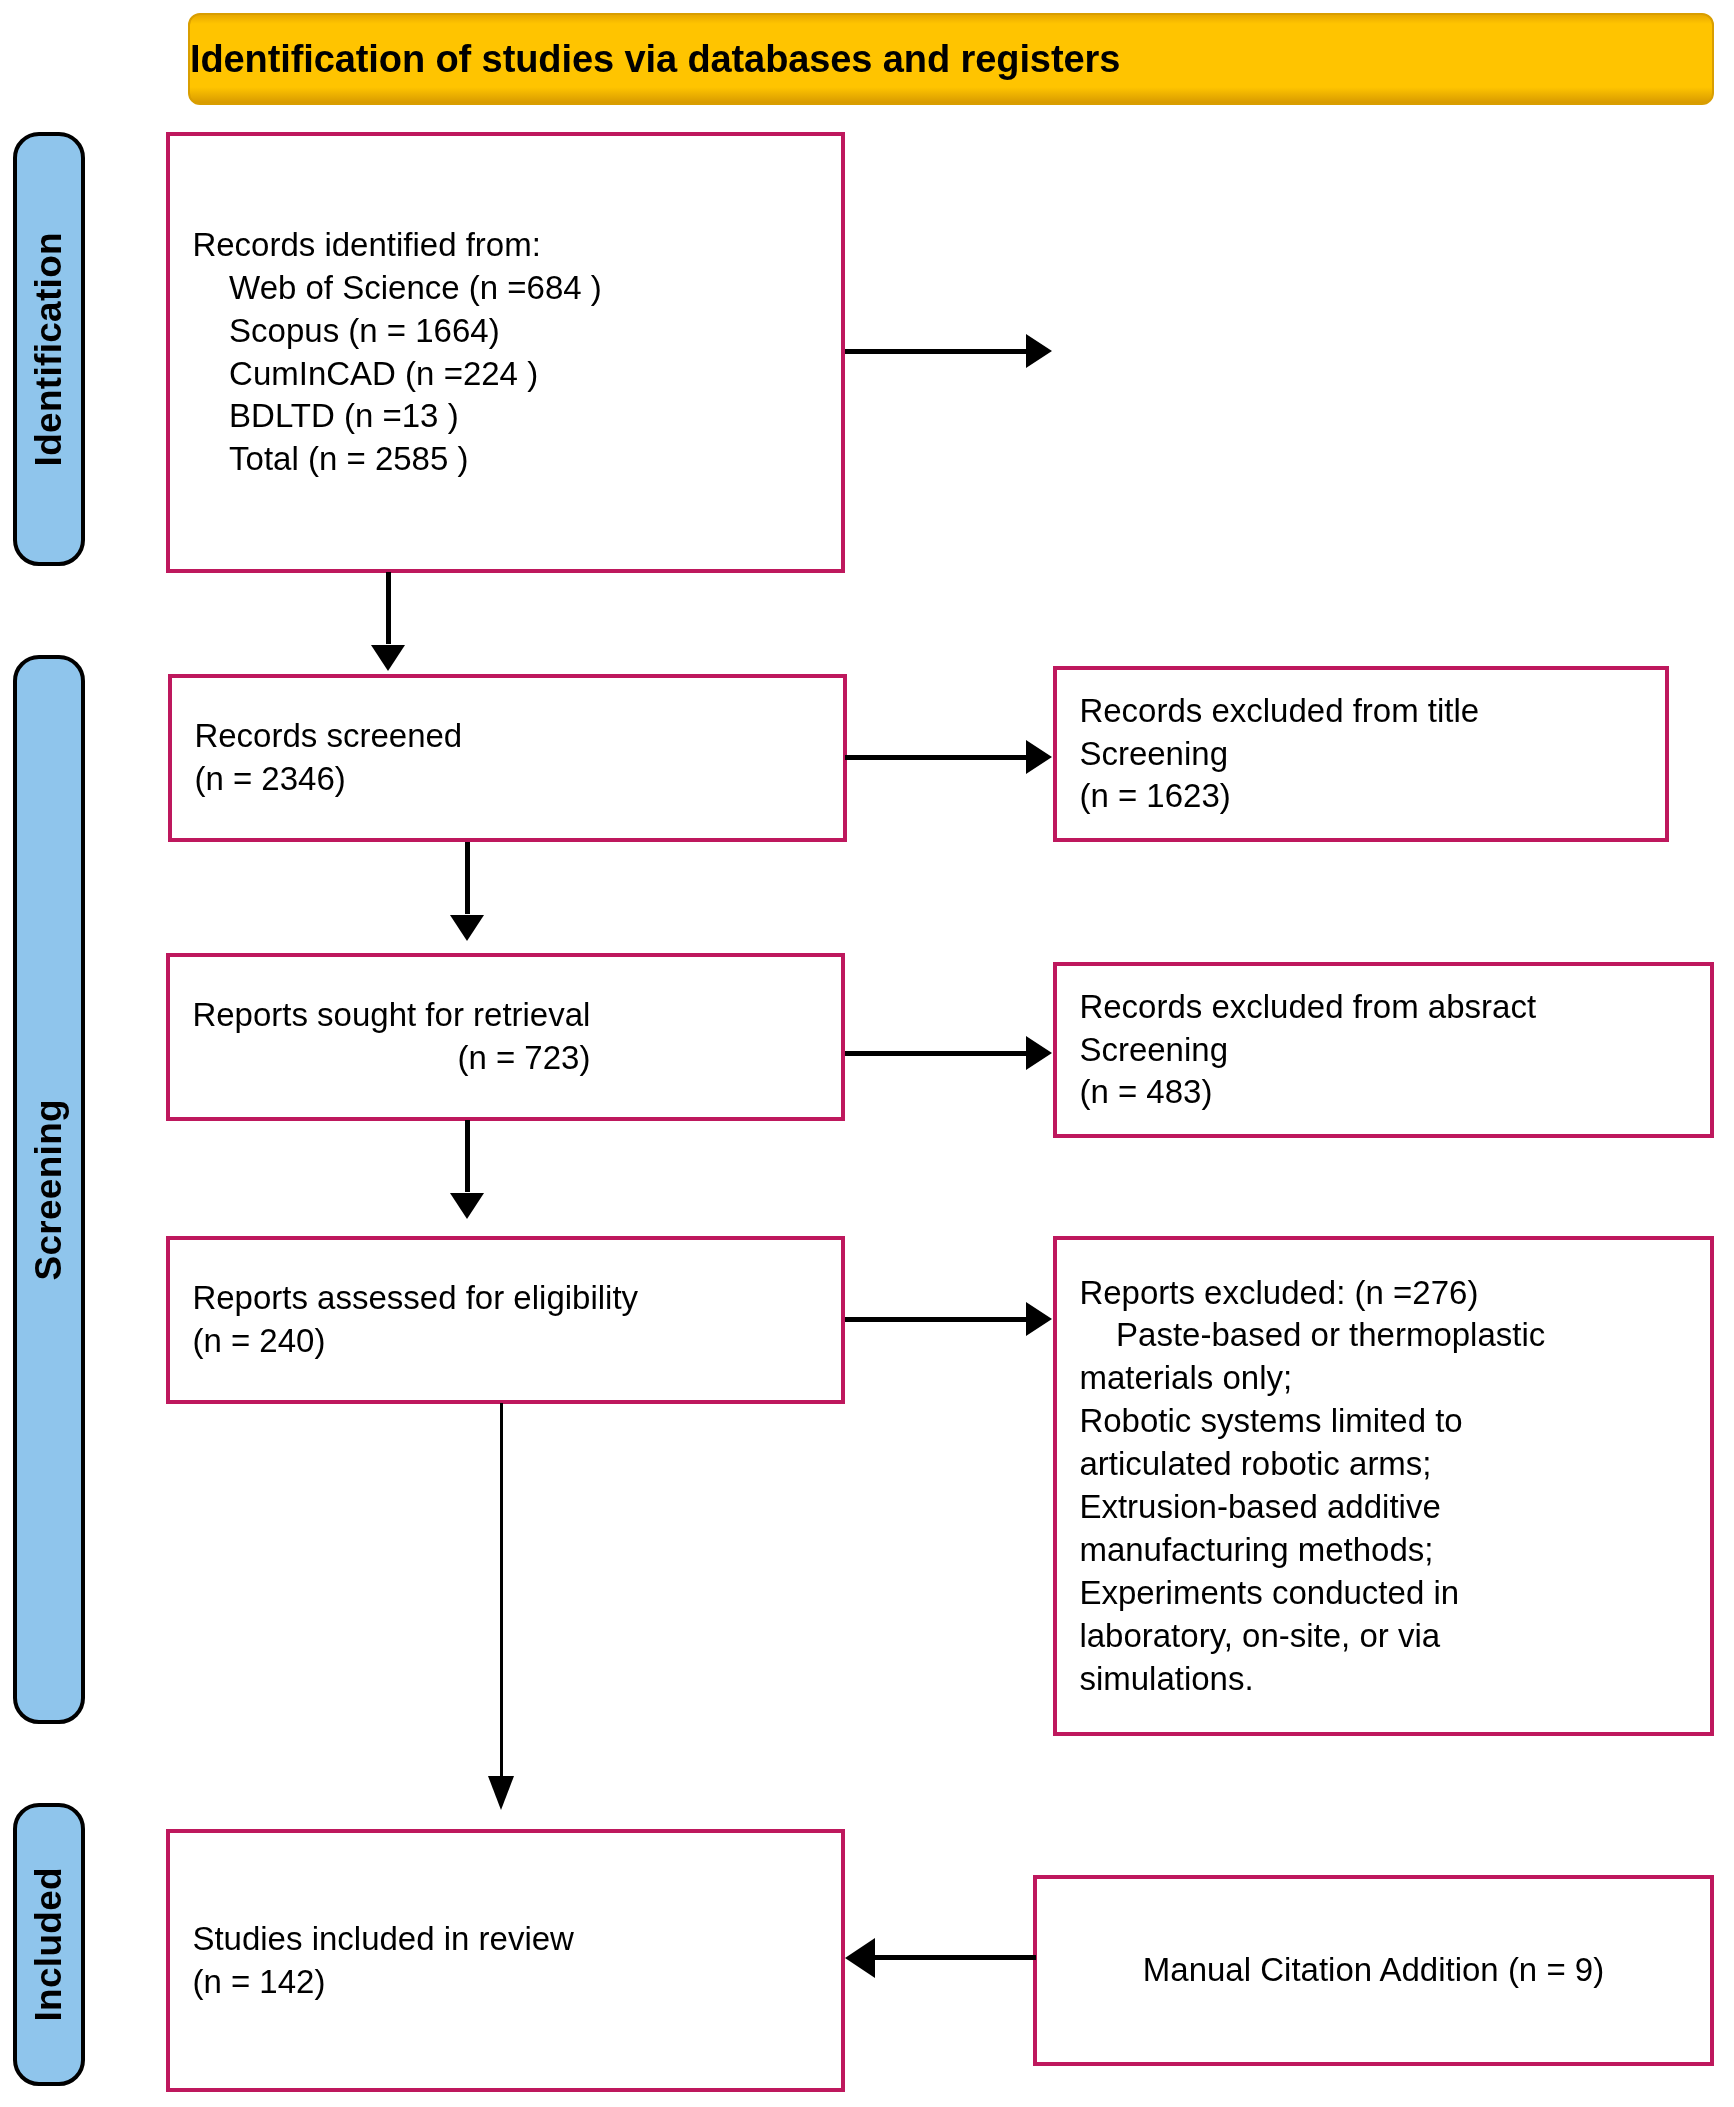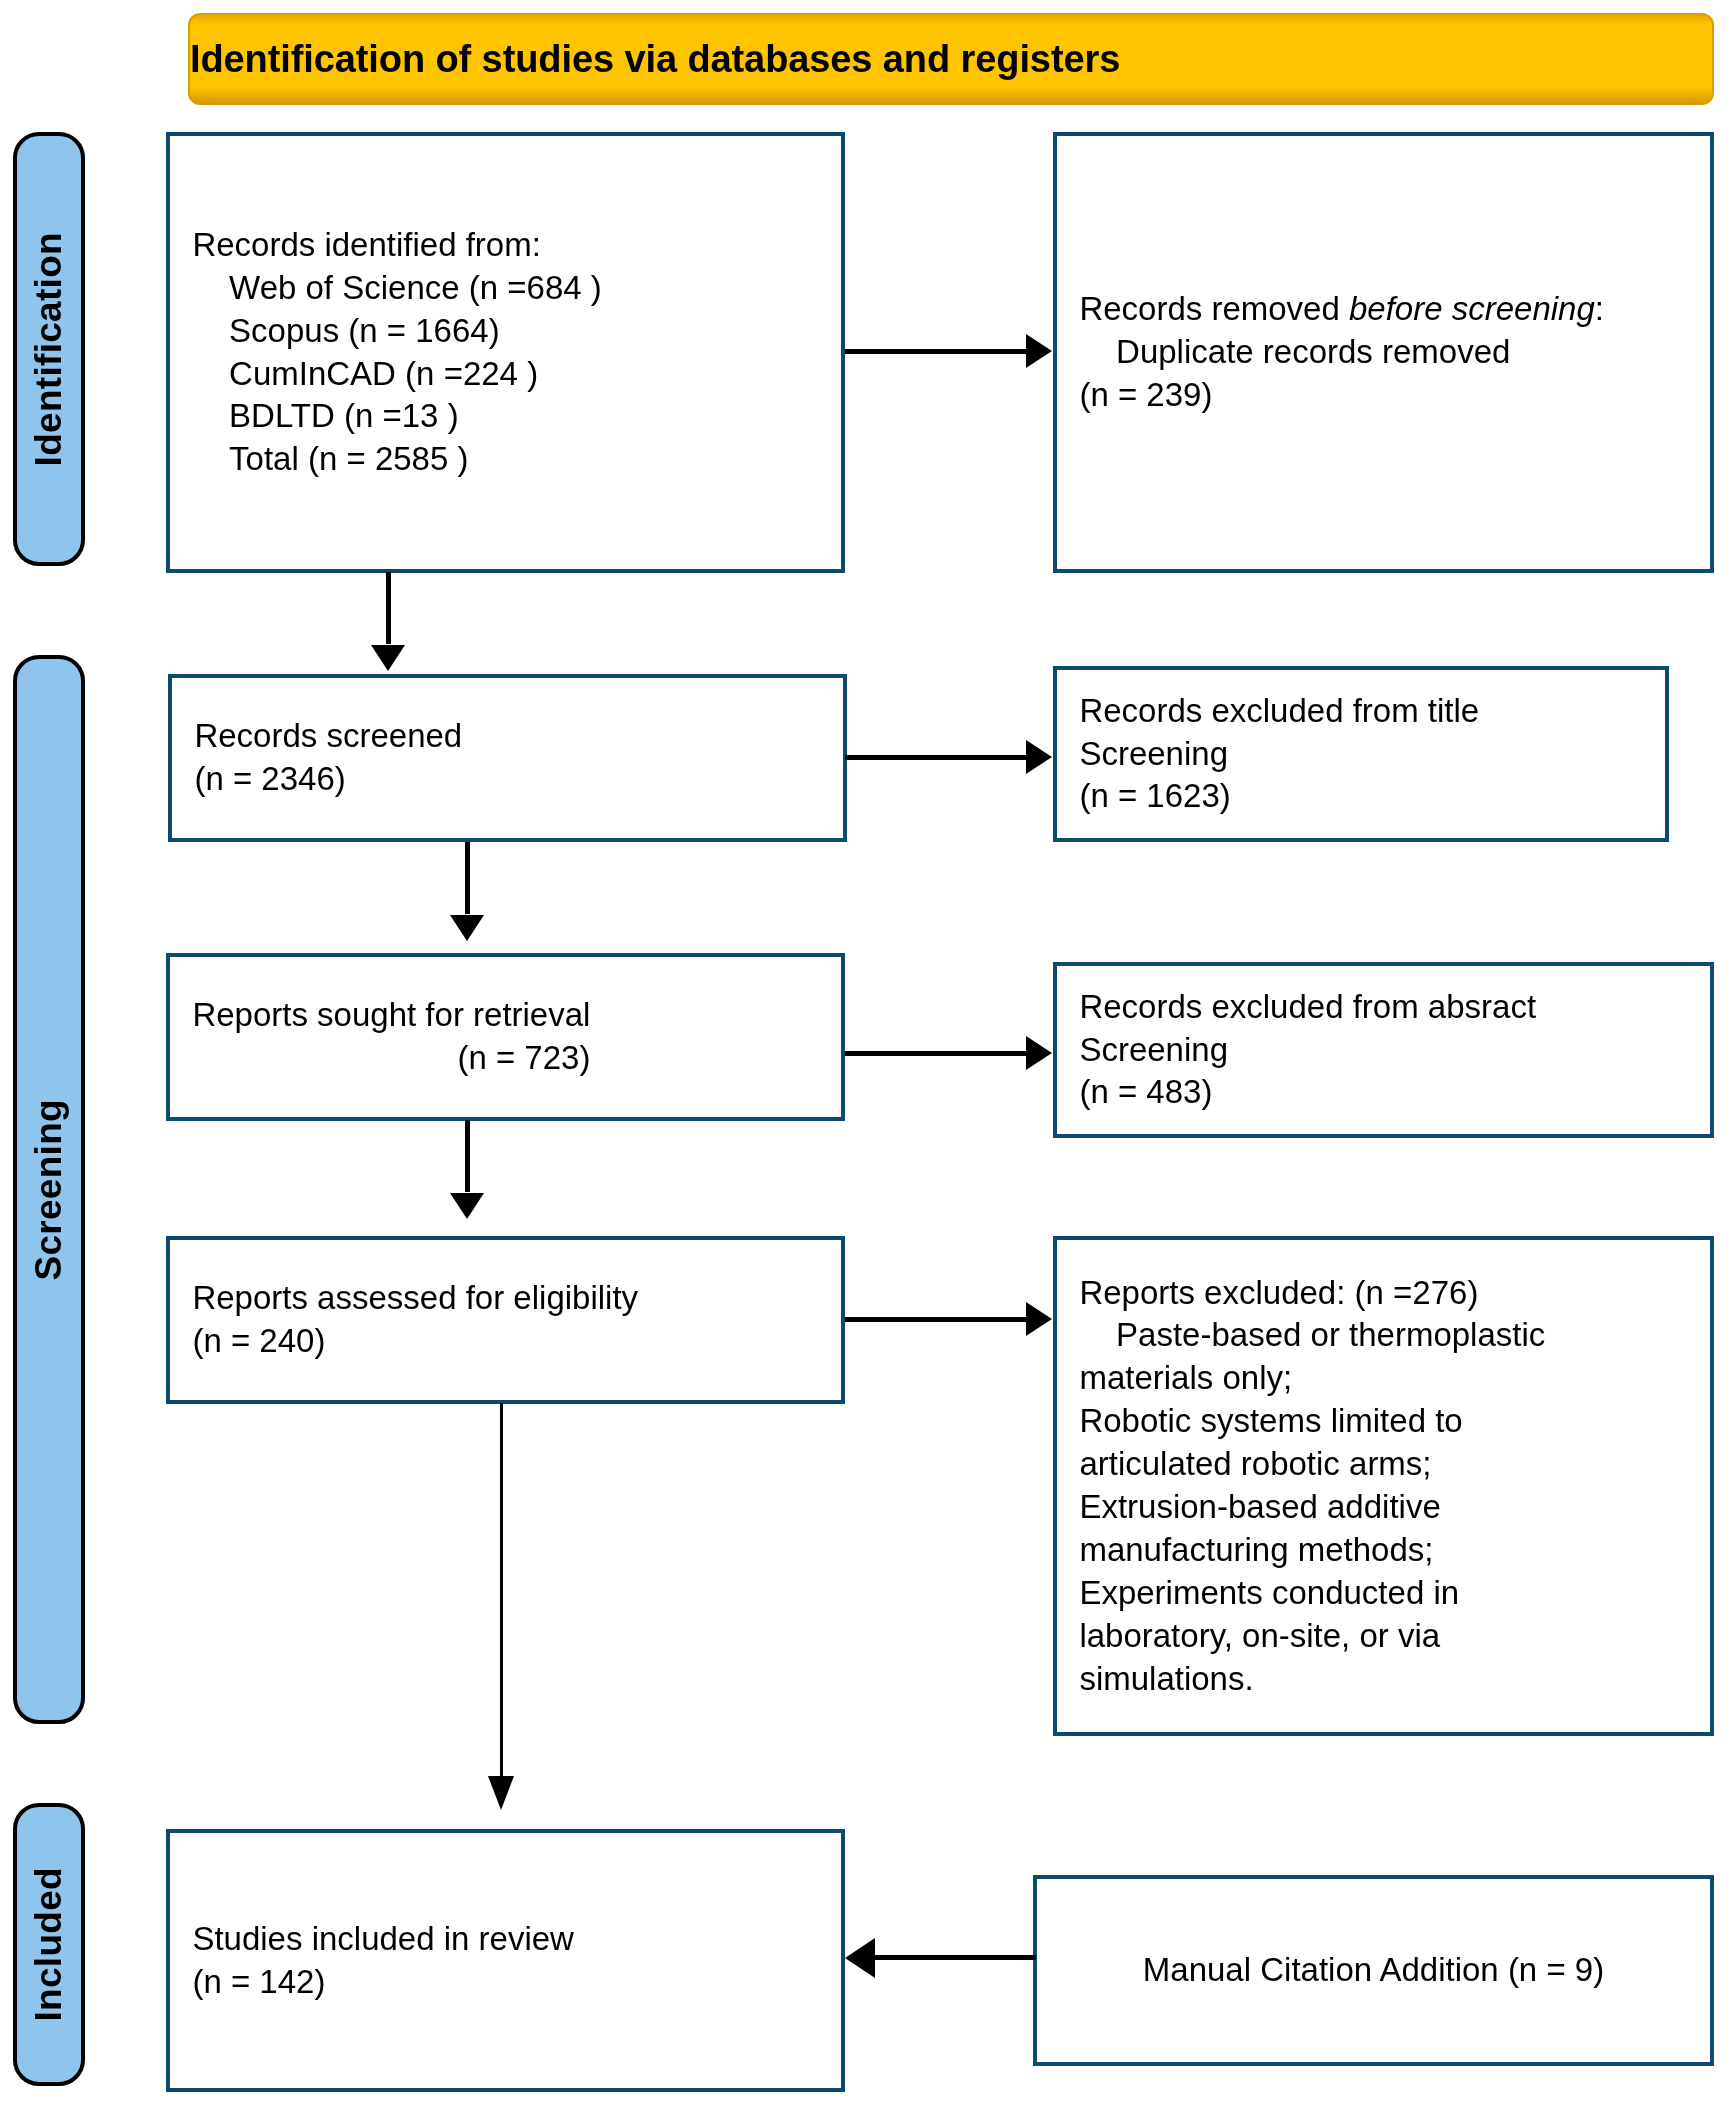--- a/index.html
+++ b/index.html
@@ -60,21 +60,21 @@
     color: #000000;
     white-space: nowrap;
     letter-spacing: 0.3px;
   }
 
   
   .flow-box {
     position: absolute;
     box-sizing: border-box;
     background: #ffffff;
-    border: 4px solid #0c4a6e;
+    border: 4px solid #be185d;
     display: flex;
     align-items: center;
   }
   .flow-box .box-text {
     padding: 0 22.4px;
     font-size: 33px;
     line-height: 1.30;
     color: #000000;
     white-space: pre-wrap;
   }
@@ -148,25 +148,20 @@
 
   <div class="flow-box" style="left:166px; top:132px; width:679px; height:441px;">
     <span class="box-text">Records identified from:
     Web of Science (n =684 )
     Scopus (n = 1664)
     CumInCAD (n =224 )
     BDLTD (n =13 )
     Total (n = 2585 )</span>
   </div>
 
-  <div class="flow-box" style="left:1053px; top:132px; width:661px; height:441px;">
-    <span class="box-text">Records removed <em>before screening</em>:
-    Duplicate records removed
-(n = 239)</span>
-  </div>
 
   <div class="conn-h" style="left:845px; top:349px; width:186px; height:4.6px;"></div>
   <div class="arrow-right" style="left:1026px; top:334px;"></div>
 
   <div class="conn-v" style="left:386px; top:572px; width:4.6px; height:72px;"></div>
   <div class="arrow-down" style="left:371px; top:645px;"></div>
 
   <div class="flow-box" style="left:168px; top:674px; width:679px; height:168px;">
     <span class="box-text">Records screened
 (n = 2346)</span>

